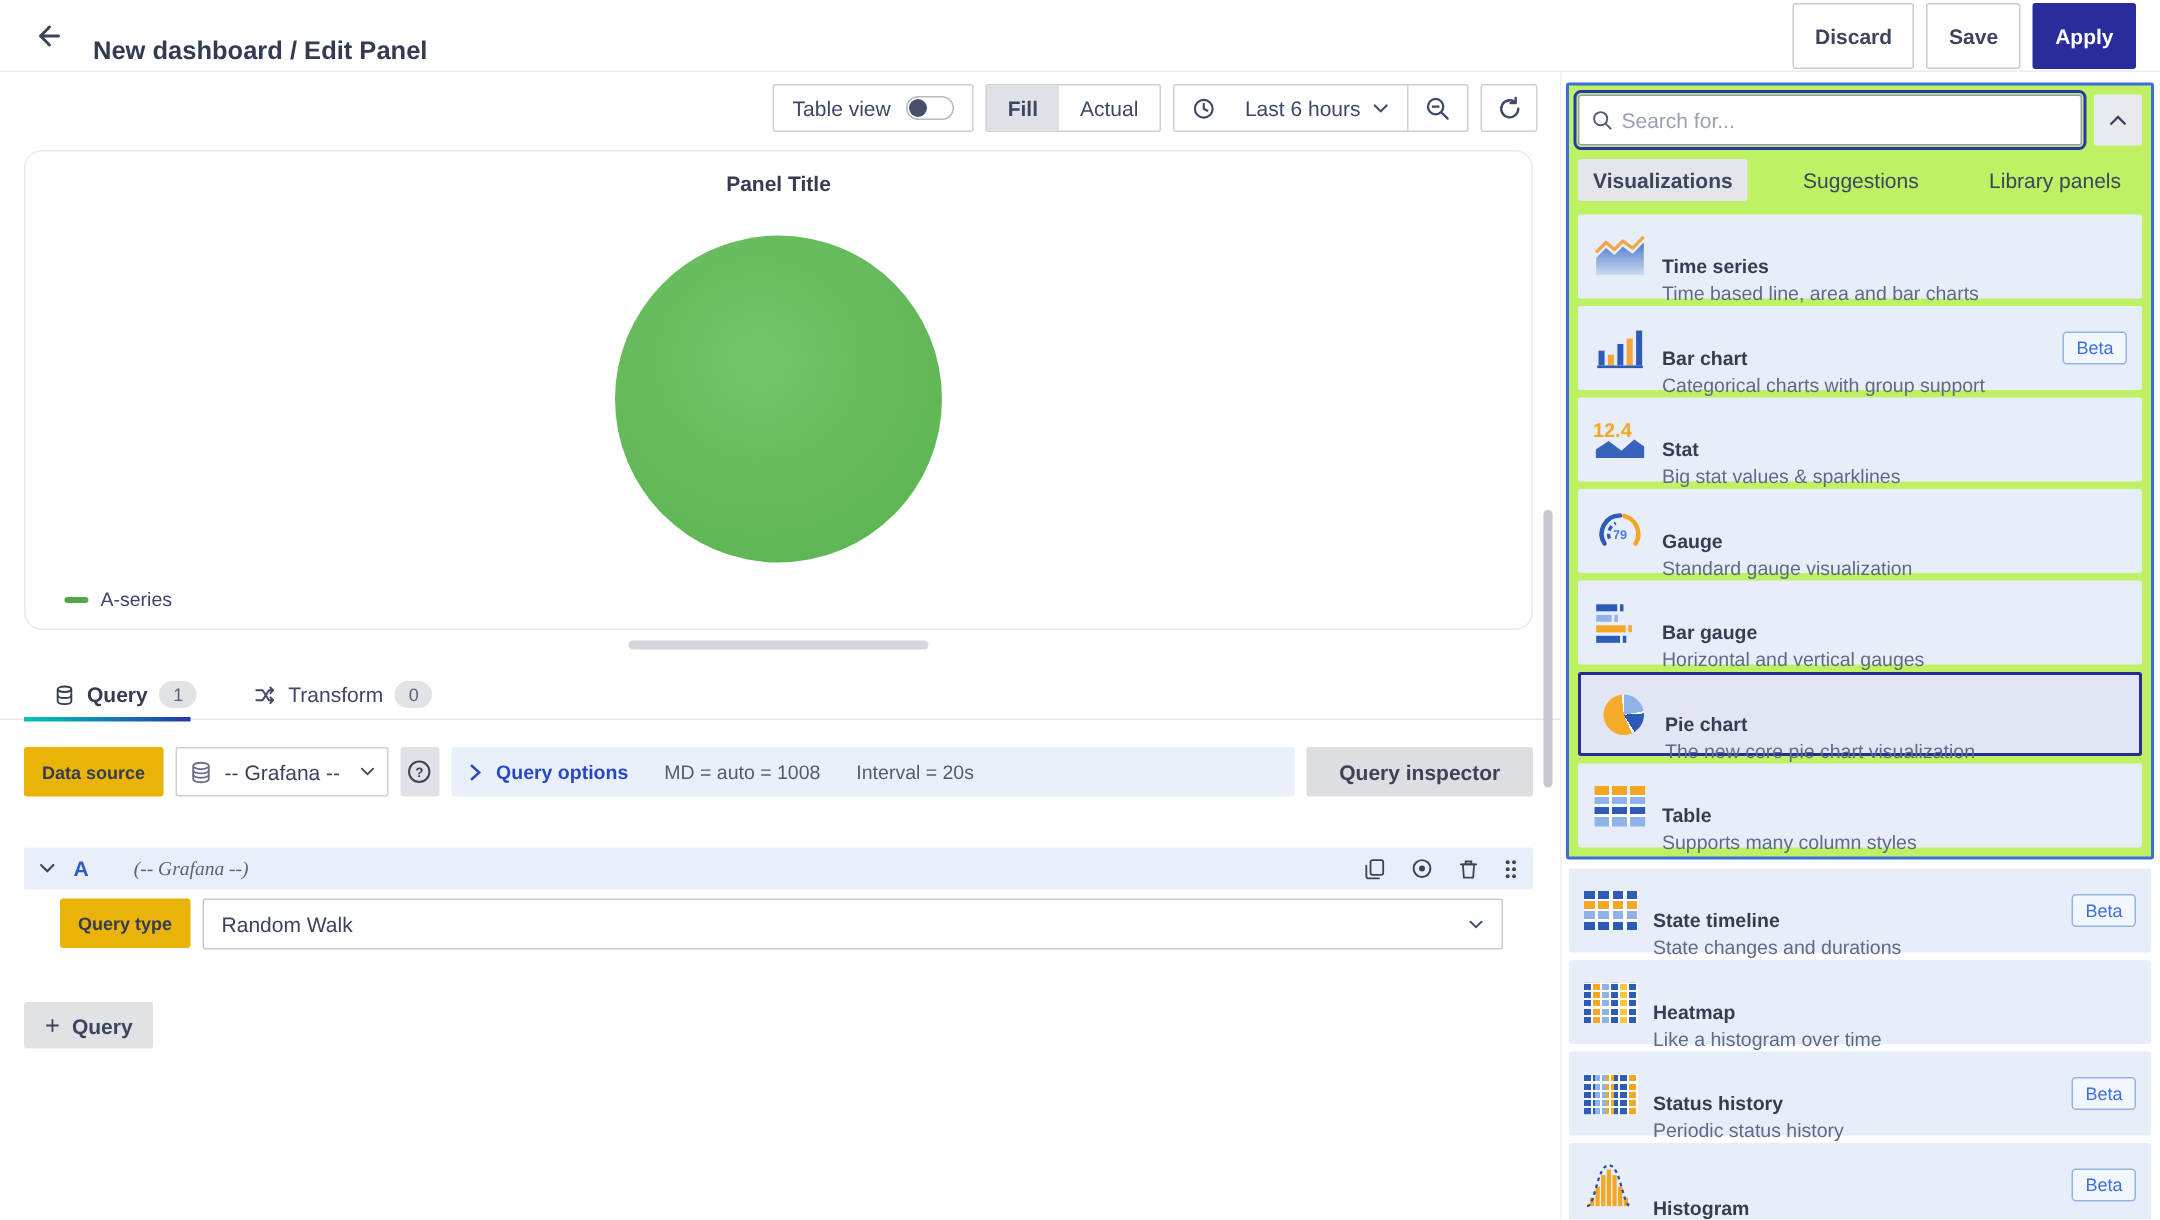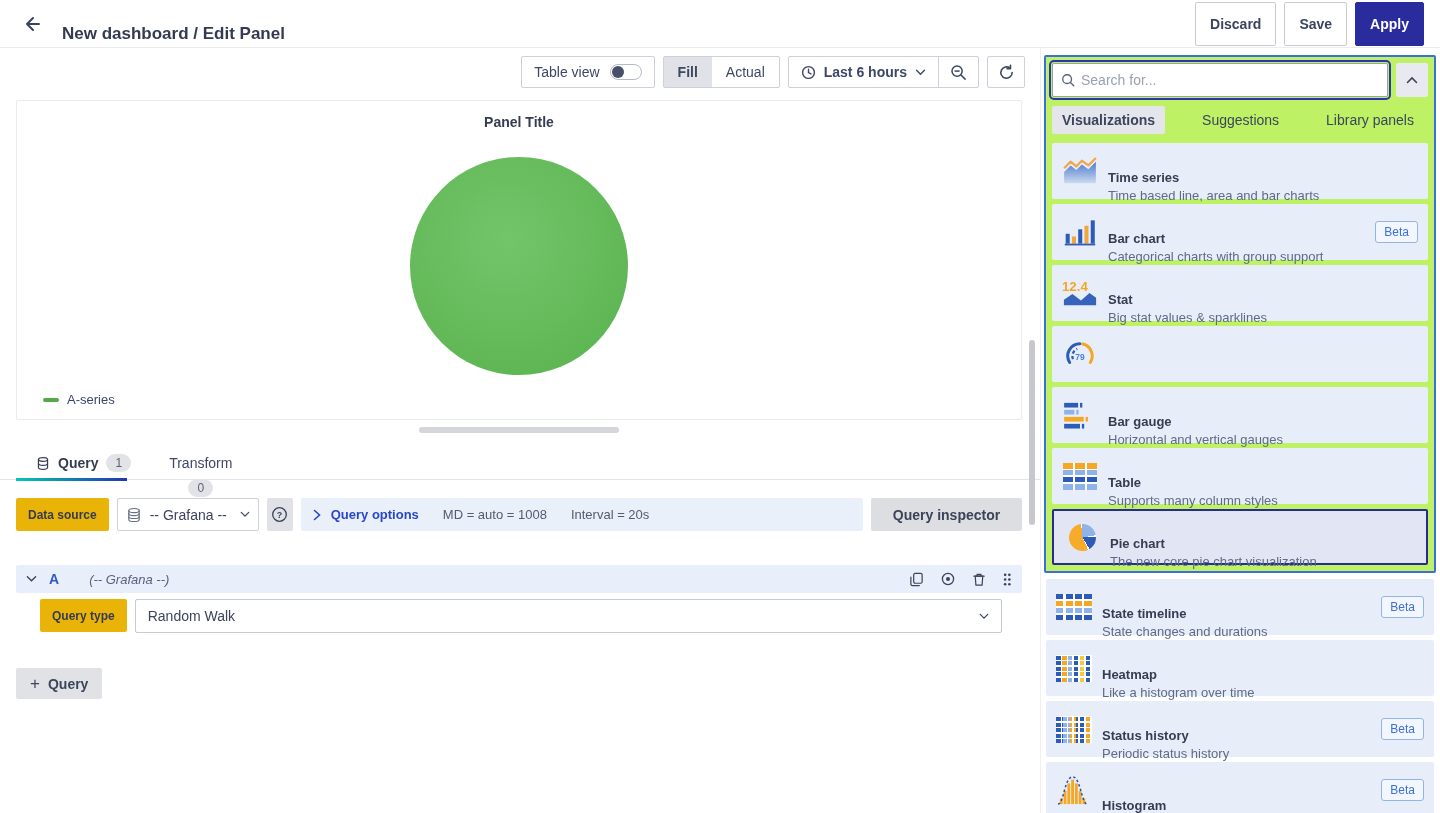--- a/index.html
+++ b/index.html
@@ -25,26 +25,26 @@
 
   .toolbar { position:absolute; top:8px; right:15px; height:32px; display:flex; gap:8px; }
   .tgroup { display:flex; align-items:center; border:1px solid #ccd0d8; border-radius:2px; background:#fff; height:32px; }
   .tgroup .lbl { font-size:14px; color:#3e4863; padding:0 10px 0 12px; }
   .toggle { width:32px; height:16px; border:1px solid #b6bbc7; border-radius:9px; background:#fff;
             position:relative; margin-right:12px; cursor:pointer; }
   .toggle .knob { position:absolute; left:1px; top:1px; width:12px; height:12px; border-radius:50%; background:#47506b; }
   .seg { padding:0 14px; line-height:30px; font-size:14px; color:#3e4863; cursor:pointer; }
   .seg.on { background:#e0e2e7; font-weight:700; }
   .tp-main { display:flex; align-items:center; gap:8px; padding:0 12px; height:30px; cursor:pointer; }
-  .tp-main .txt { font-size:14px; font-weight:700; color:#3c4866; }
+  .tp-main .txt { font-size:14px; font-weight:400; color:#3c4866;margin-left:12px; }
   .tp-zoom { width:40px; height:30px; border-left:1px solid #ccd0d8; display:flex; align-items:center; justify-content:center; cursor:pointer; }
   .tp-refresh { width:38px; justify-content:center; cursor:pointer; }
 
   .panel-card { position:absolute; top:52px; left:16px; width:1006px; height:320px;
-                background:#fff; border:1px solid #e9eaee; border-radius:2px; }
+                background:#fff; border:1px solid #e9eaee; border-radius:12px; }
   .panel-title { text-align:center; padding-top:13px; font-size:14px; font-weight:700; color:#353c52; }
   .pie-big { position:absolute; left:50%; top:52%; transform:translate(-50%,-50%); width:218px; height:218px;
              border-radius:50%; background:radial-gradient(circle at 44% 38%, #74c56a, #5fb654 75%); }
   .legend { position:absolute; left:26px; bottom:12px; display:flex; align-items:center; gap:8px; }
   .legend .sw { width:16px; height:4px; border-radius:2px; background:#56a64b; cursor:pointer; }
   .legend .lab { font-size:13px; color:#3a4668; cursor:pointer; }
 
   .drag-row { position:absolute; top:379px; left:16px; width:1006px; height:8px; display:flex; justify-content:center; }
   .drag-bar { width:200px; height:6px; border-radius:3px; background:#d4d6db; cursor:row-resize; }
 
@@ -68,21 +68,21 @@
               justify-content:center; cursor:pointer; }
   .qopts { flex:1; background:#e9f0fa; border-radius:2px; display:flex; align-items:center; gap:10px; padding:0 12px; cursor:pointer; }
   .qopts .qo-label { font-size:13px; font-weight:700; color:#2946c8; margin-right:14px; }
   .qopts .meta { font-size:13px; color:#545b70; margin-right:14px; }
   .qinspect { background:#dcdee2; border:none; border-radius:2px; padding:0 16px; font-size:14px; font-weight:700;
               color:#3c4257; cursor:pointer; width:151px; }
 
   .qa-row { position:absolute; top:517px; left:16px; width:1006px; height:28px; background:#e9effa; border-radius:2px;
             display:flex; align-items:center; padding:0 10px; }
   .qa-row .letter { font-size:14px; font-weight:700; color:#2f58c9; margin-left:12px; cursor:pointer; }
-  .qa-row .dsname { font-size:13px; font-style:italic; color:#596180; margin-left:30px; }
+  .qa-row .dsname { font-size:13px; font-style:italic; color:#596180; margin-left:30px;font-family:Liberation Serif, serif; }
   .qa-icons { margin-left:auto; display:flex; gap:16px; align-items:center; }
   .qa-icons .ic { cursor:pointer; display:flex; }
 
   .qt-row { position:absolute; top:551px; left:40px; width:962px; height:33px; display:flex; gap:8px; }
   .qt-select { flex:1; border:1px solid #c7cad1; border-radius:2px; background:#fff; display:flex; align-items:center;
                padding:16px 12px; cursor:pointer; }
   .qt-select .val { flex:1; font-size:14px; color:#3c445c; }
 
   .add-query { position:absolute; top:620px; left:16px; height:31px; background:#e1e2e6; border:none; border-radius:2px;
                display:flex; align-items:center; gap:8px; padding:0 14px; font-size:14px; font-weight:700;
@@ -213,21 +213,21 @@
     <div class="etabs">
       <div class="etab active">
         <svg width="14" height="15" viewBox="0 0 16 16">
             <ellipse cx="8" cy="3.4" rx="5.2" ry="2.1" fill="none" stroke="#353c52" stroke-width="1.4"></ellipse>
             <path d="M2.8 3.4 V12.6 C2.8 13.8 5.1 14.7 8 14.7 S13.2 13.8 13.2 12.6 V3.4" fill="none" stroke="#353c52" stroke-width="1.4"></path>
             <path d="M2.8 8 C2.8 9.2 5.1 10.1 8 10.1 S13.2 9.2 13.2 8" fill="none" stroke="#353c52" stroke-width="1.4"></path>
           </svg>
         <span class="tl">Query</span>
         <span class="pill">1</span>
       </div>
-      <div class="etab dim" style="margin-left:18px;flex-direction:column;">
+      <div class="etab dim" style="margin-left:18px;">
         <svg width="15" height="15" viewBox="0 0 16 16">
             <path d="M2 4.5 H6.5 L11 11.5 H14 M14 11.5 L12 9.5 M14 11.5 L12 13.5" fill="none" stroke="#41476b" stroke-width="1.4" stroke-linecap="round" stroke-linejoin="round"></path>
             <path d="M2 11.5 H6.5 L11 4.5 H14 M14 4.5 L12 2.5 M14 4.5 L12 6.5" fill="none" stroke="#41476b" stroke-width="1.4" stroke-linecap="round" stroke-linejoin="round"></path>
           </svg>
         <span class="tl">Transform</span>
         <span class="pill">0</span>
       </div>
     </div>
 
     <div class="ds-row">
@@ -393,20 +393,24 @@
 
       <div class="viz-item">
         <span class="viz-icon">
           <svg width="32" height="30" viewBox="0 0 34 32">
               <path d="M6 25 A13 13 0 0 1 17 5" fill="none" stroke="#2d5bb8" stroke-width="3.2" stroke-linecap="round"></path>
               <path d="M20 5.4 A13 13 0 0 1 28 25" fill="none" stroke="#f5a623" stroke-width="3.2" stroke-linecap="round"></path>
               <path d="M9.5 21.5 A8.5 8.5 0 0 1 14 10.5" fill="none" stroke="#2d5bb8" stroke-width="2.4" stroke-dasharray="3.5 2.5"></path>
               <text x="17" y="22" text-anchor="middle" font-size="9" font-weight="bold" fill="#4a7fe0" font-family="Liberation Sans, sans-serif">79</text>
             </svg>
         </span>
+        <span class="viz-text">
+          <div class="t">Gauge</div>
+          <div class="d">Standard gauge visualization</div>
+        </span>
       </div>
 
       <div class="viz-item">
         <span class="viz-icon">
           <svg width="36" height="28" viewBox="0 0 38 30">
               <rect x="2" y="2" width="15" height="5" fill="#2d5bb8"></rect>
               <rect x="19" y="2" width="2.5" height="5" fill="#2d5bb8"></rect>
               <rect x="2" y="9.5" width="11" height="5" fill="#8fb3e8"></rect>
               <rect x="15" y="9.5" width="2.5" height="5" fill="#8fb3e8"></rect>
               <rect x="2" y="17" width="21" height="5" fill="#f5a623"></rect>
@@ -414,37 +418,37 @@
               <rect x="2" y="24.5" width="17" height="5" fill="#2d5bb8"></rect>
               <rect x="21" y="24.5" width="2.5" height="5" fill="#2d5bb8"></rect>
             </svg>
         </span>
         <span class="viz-text">
           <div class="t">Bar gauge</div>
           <div class="d">Horizontal and vertical gauges</div>
         </span>
       </div>
 
+      <div class="viz-item selected">
+        <span class="viz-icon">
+            <span class="pie-ic"></span>
+          </span>
+        <span class="viz-text">
+          <div class="t">Pie chart</div>
+          <div class="d">The new core pie chart visualization</div>
+        </span>
+      </div>
+
       <div class="viz-item">
         <span class="viz-icon">
             <span class="table-ic"></span>
           </span>
         <span class="viz-text">
           <div class="t">Table</div>
           <div class="d">Supports many column styles</div>
-        </span>
-      </div>
-
-      <div class="viz-item selected">
-        <span class="viz-icon">
-            <span class="pie-ic"></span>
-          </span>
-        <span class="viz-text">
-          <div class="t">Pie chart</div>
-          <div class="d">The new core pie chart visualization</div>
         </span>
       </div>
     </div>
 
     <div class="below-list">
 
       <div class="viz-item" style="margin-top:6px;">
         <span class="viz-icon">
             <span class="timeline-ic"></span>
           </span>

